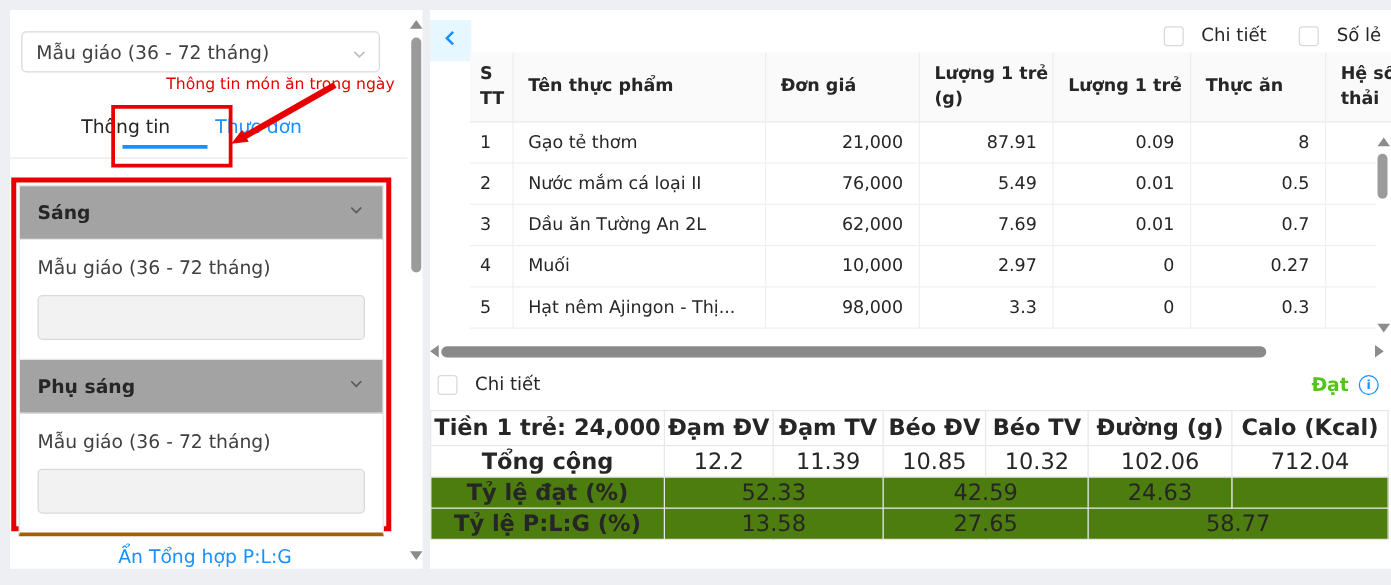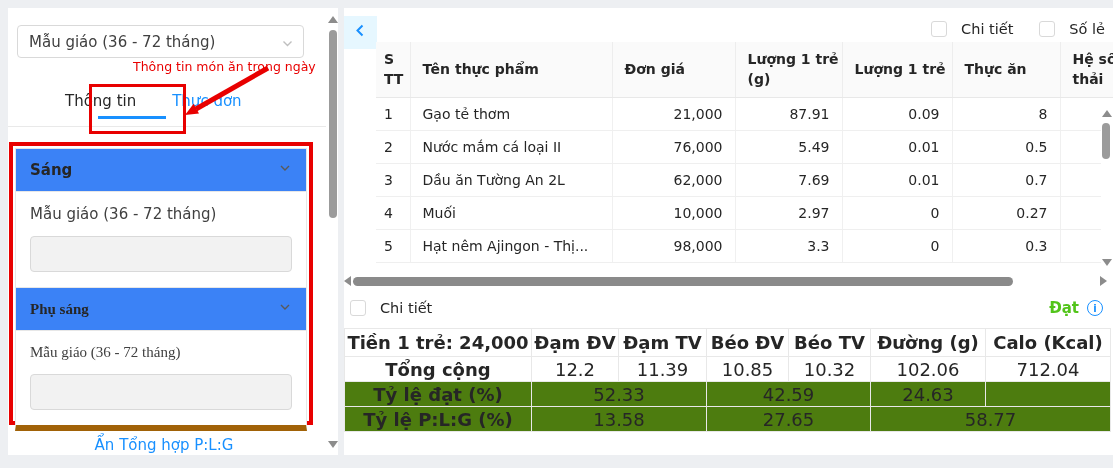--- a/index.html
+++ b/index.html
@@ -37,23 +37,23 @@
     border:3px solid #e80000; pointer-events:none;
   }
   .anno-box-sections {
     position:absolute; left:1px; top:134px; width:304px; height:283px;
     border:4px solid #e80000; pointer-events:none;
   }
   .anno-arrow { position:absolute; left:165px; top:55px; pointer-events:none; }
 
   .sections { position:absolute; left:7px; top:140px; width:292px; }
   .accordion { border:1px solid #e7e7e7; border-bottom:none; background:#fff; }
-  .accordion:last-child { border-bottom:6px solid #a16207;font-family:Liberation Serif, serif; }
+  .accordion:last-child { border-bottom:3px solid #a16207; }
   .acc-header {
-    height:43px; background:#3b82f6; border-bottom:1px solid #e7e7e7;
+    height:43px; background:#a3a3a3; border-bottom:1px solid #e7e7e7;
     display:flex; align-items:center; justify-content:space-between;
     padding:0 14px; font-size:15px; font-weight:bold; cursor:pointer;
   }
   .acc-body { padding:13px 14px 15px; }
   .acc-label { font-size:15px; color:#404040; }
   .acc-input {
     margin-top:13px; width:100%; height:36px;
     background:#f2f2f2; border:1px solid #d9d9d9; border-radius:4px;
   }
   .footer-link {

